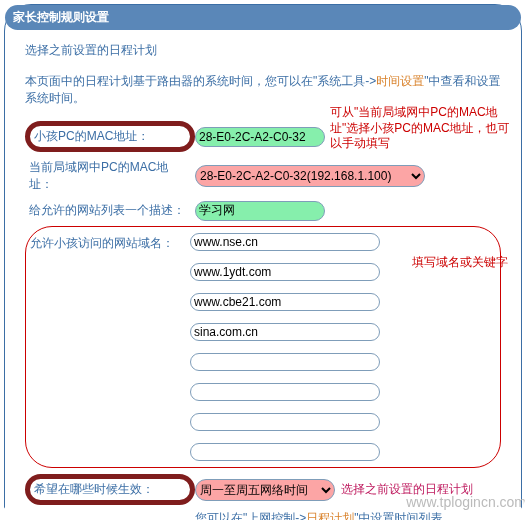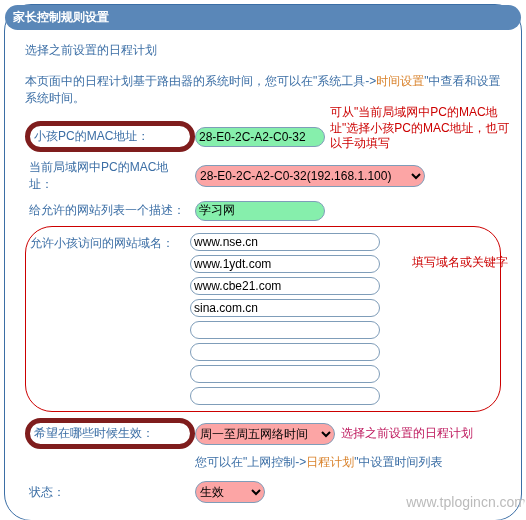--- a/index.html
+++ b/index.html
@@ -77,21 +77,21 @@
       align-items: flex-start;
     }
     .allowed-label {
       width: 160px;
       color: #3b6ea5;
       padding-top: 2px;
     }
     .allowed-inputs {
       display: flex;
       flex-direction: column;
-      gap: 4px;
+      gap: 12px;
     }
     .allowed-inputs input {
       width: 190px;
       height: 18px;
       font-size: 12px;
       border: 1px solid #7f9db9;
       padding: 1px 3px;
     }
     .schedule-hint {
       margin-left: 170px;

